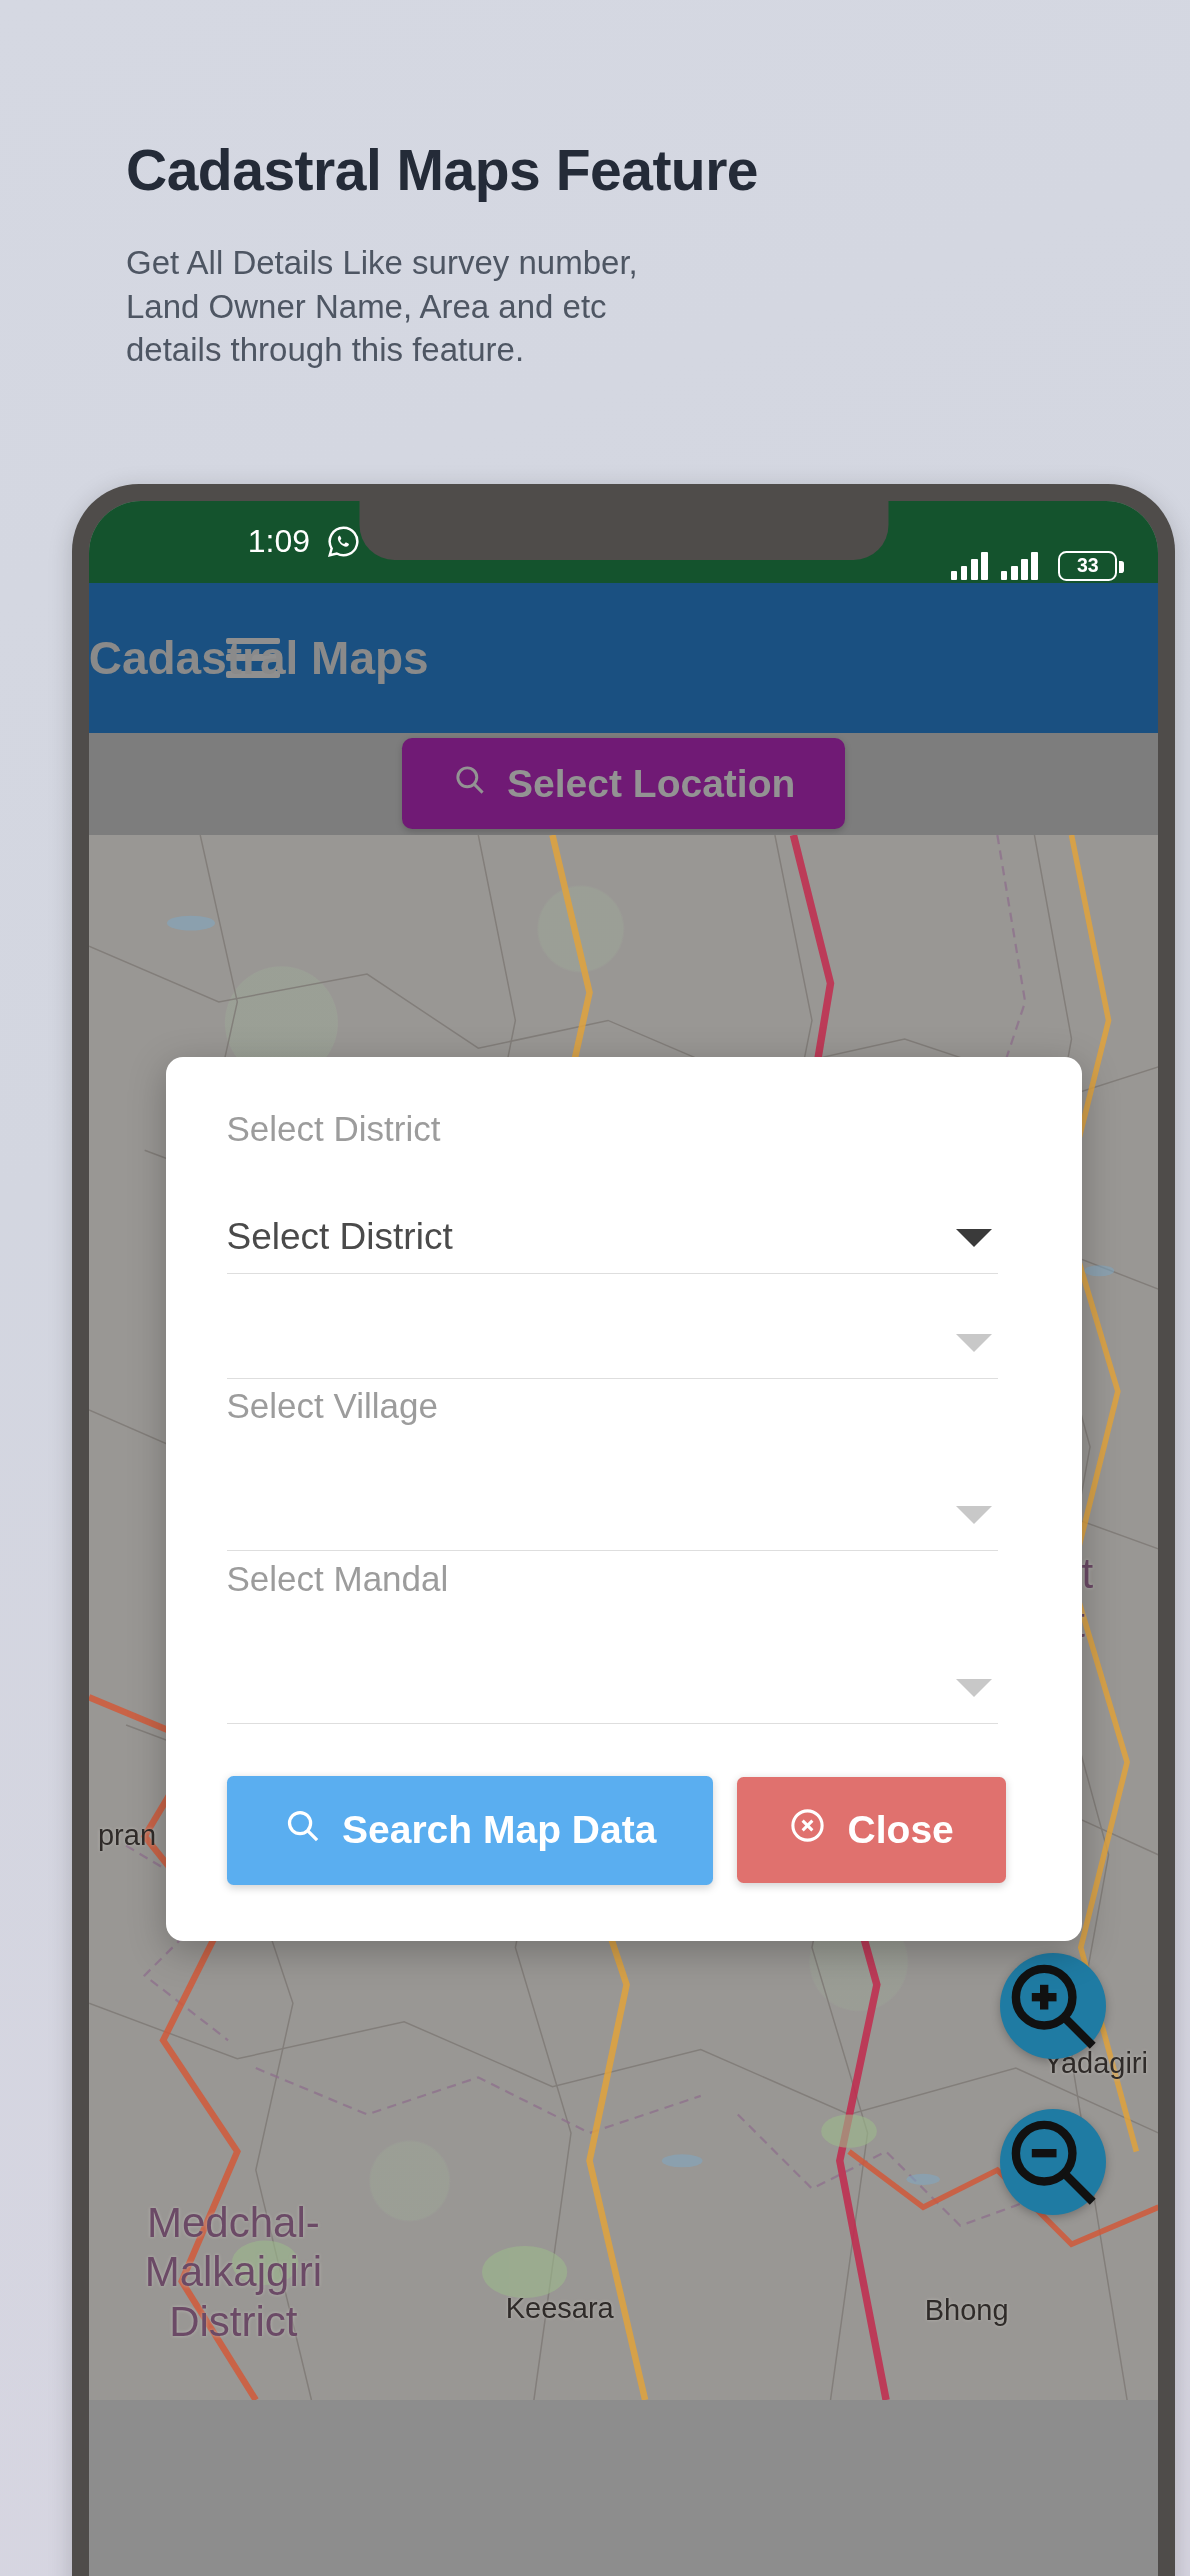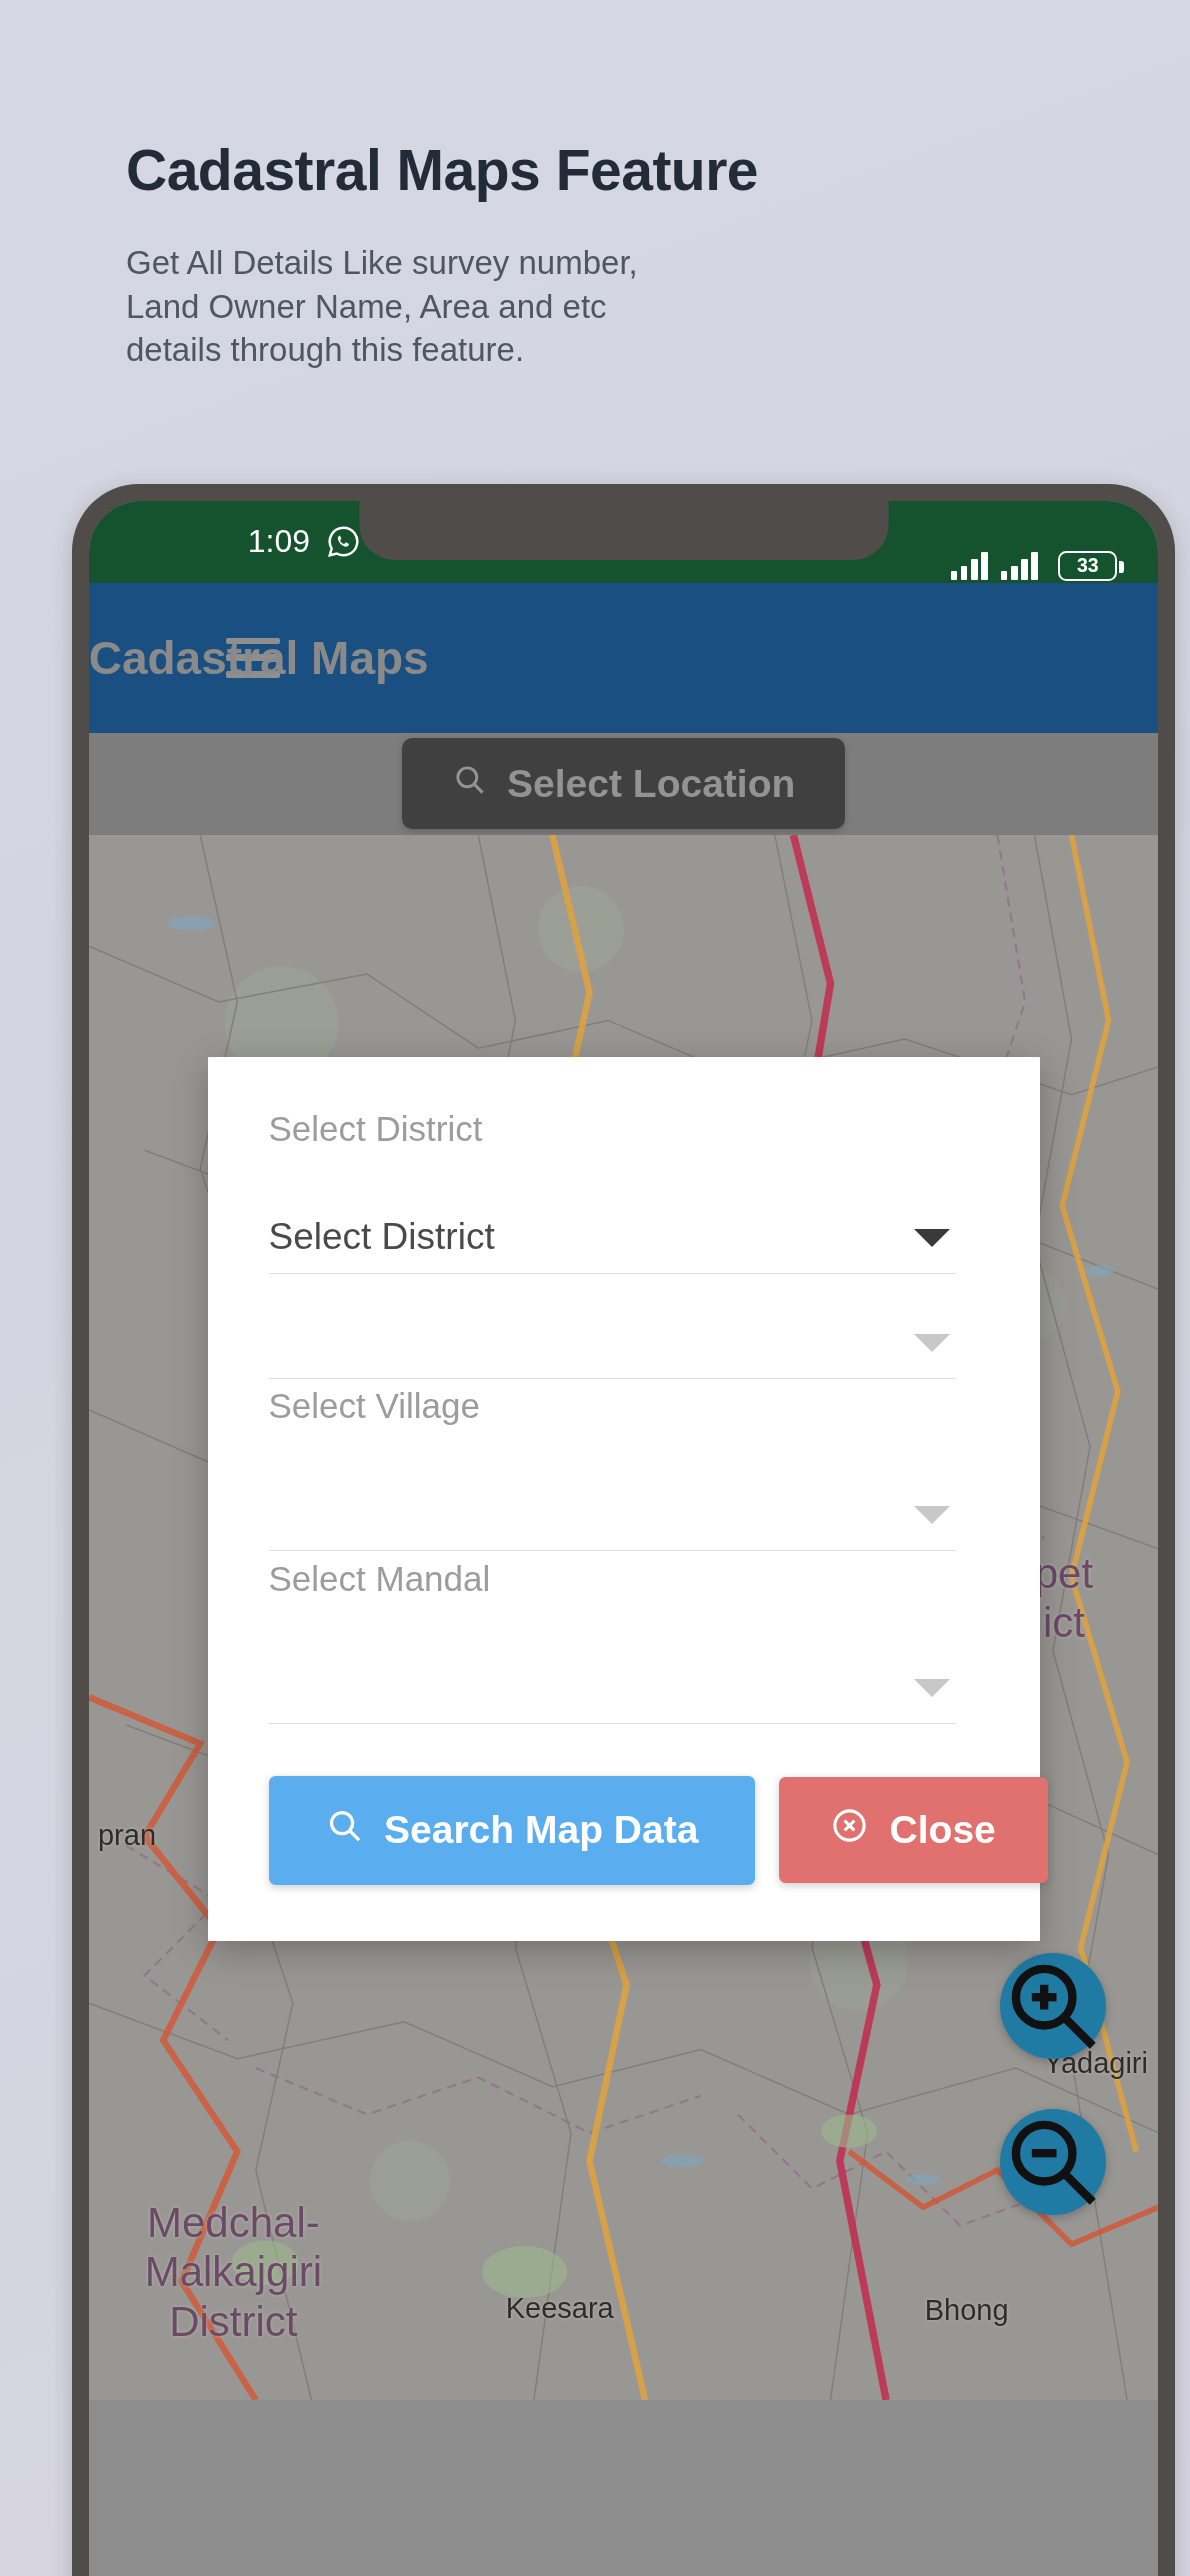--- a/index.html
+++ b/index.html
@@ -152,21 +152,21 @@
 
   
   .loc-strip {
     height: 102px;
     background: #7d7d7d;
     display: flex;
     align-items: center;
     justify-content: center;
   }
   .loc-btn {
-    background: #404040;
+    background: #701a75;
     color: #939393;
     border: none;
     border-radius: 10.2px;
     height: 91px;
     padding: 0 50px;
     display: flex;
     align-items: center;
     gap: 20.4px;
     font-size: 39px;
     font-weight: bold;
@@ -232,23 +232,23 @@
     inset: 0;
     background: rgba(0,0,0,0.0);
     z-index: 10;
   }
   .dialog {
     position: absolute;
     z-index: 11;
     left: 50%;
     transform: translateX(-50%);
     top: 556px;
-    width: 832px;
+    width: 916px;
     background: #ffffff;
-    border-radius: 1px;
+    border-radius: 17px;
     padding: 52px 84px 56px 61px;
     box-shadow: 0 9.3px 37px rgba(0,0,0,0.25);
   }
   .field { margin-bottom: 7.4px; }
   .field-label {
     font-size: 35px;
     color: #9c9c9c;
     margin-bottom: 24px;
     height: 43px;
   }

